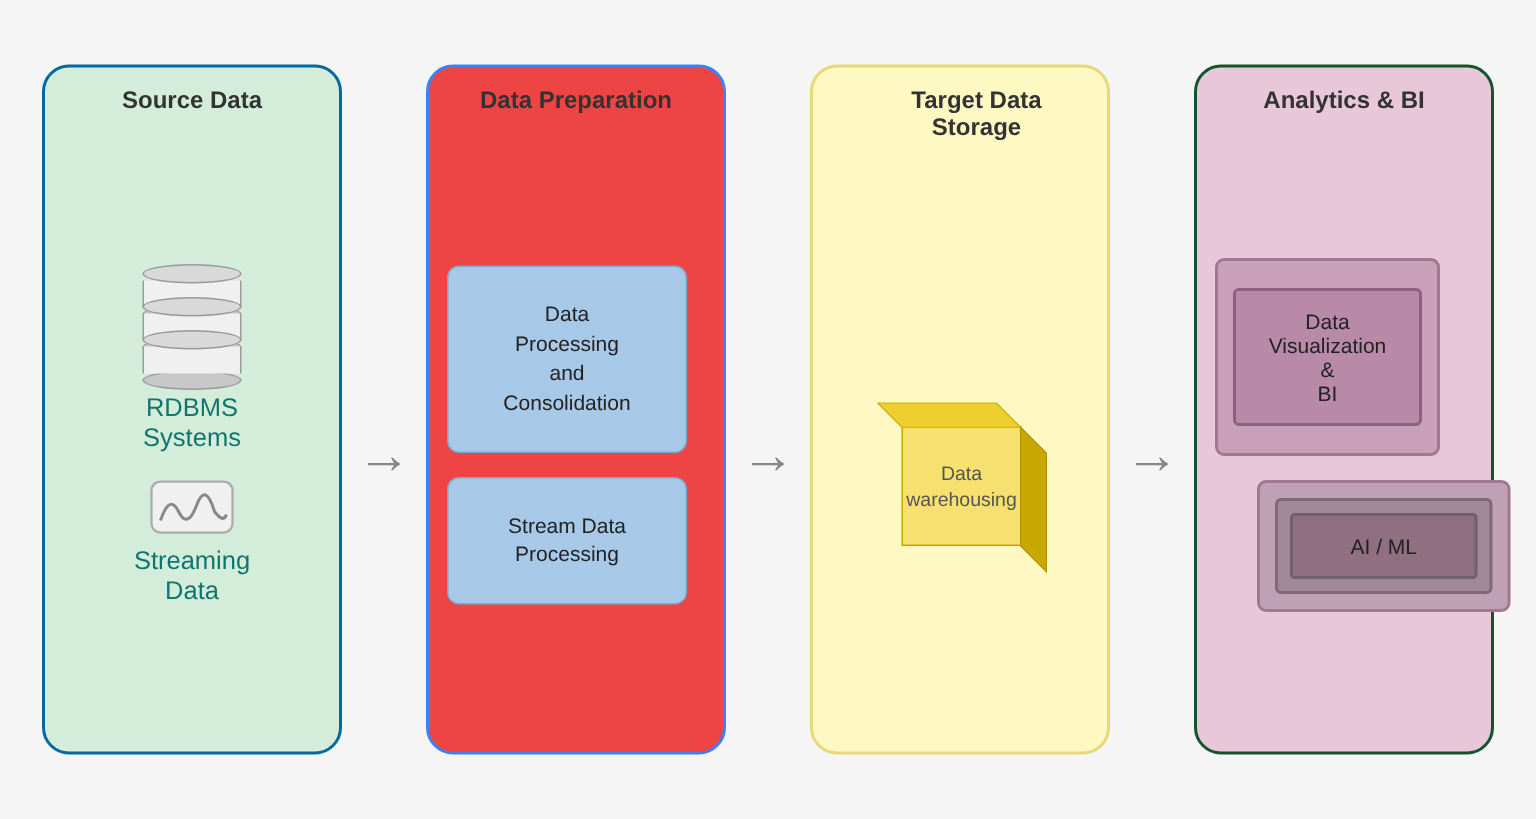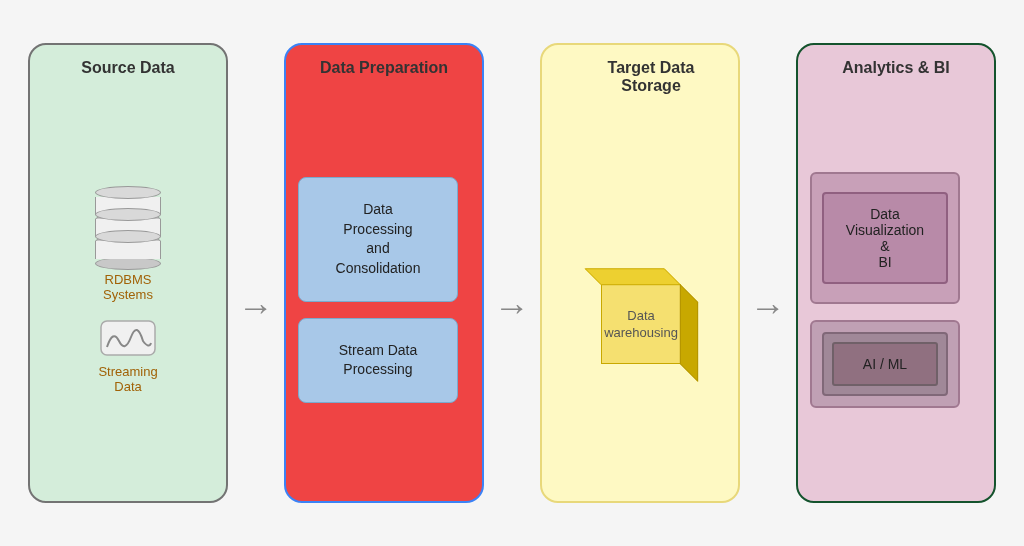--- a/index.html
+++ b/index.html
@@ -40,21 +40,21 @@
       flex-direction: column;
       gap: 16px;
       width: 100%;
       flex: 1;
       justify-content: center;
     }
 
     
     .col-source {
       background: #d4edda;
-      border: 2px solid #737373;
+      border: 2px solid #0369a1;
     }
     
     .col-prep {
       background: #ef4444;
       border: 2px solid #3b82f6;
     }
     
     .col-target {
       background: #fef9c3;
       border: 2px solid #e8d87a;
@@ -75,23 +75,23 @@
     }
 
     
     .source-item {
       display: flex;
       flex-direction: column;
       align-items: center;
       gap: 6px;
     }
     .source-label {
-      font-size: 13px;
-      text-align: center;
-      color: #a16207;
+      font-size: 17px;
+      text-align: center;
+      color: #0f766e;
     }
     
     .db-stack {
       position: relative;
       width: 66px;
       height: 80px;
     }
     .db-layer {
       position: absolute;
       width: 66px;
@@ -205,23 +205,24 @@
       font-size: 14px;
       color: #222;
       text-align: center;
     }
 
     
     .aiml-outer {
       background: #c0a0b4;
       border: 2px solid #a07890;
       border-radius: 6px;
-      width: 150px;
+      width: 169px;
       padding: 10px;
       position: relative;
+      margin-left: 28px;
     }
     .aiml-middle {
       background: #a08898;
       border: 2px solid #806878;
       border-radius: 4px;
       padding: 8px;
     }
     .aiml-inner {
       background: #907080;
       border: 2px solid #706068;

